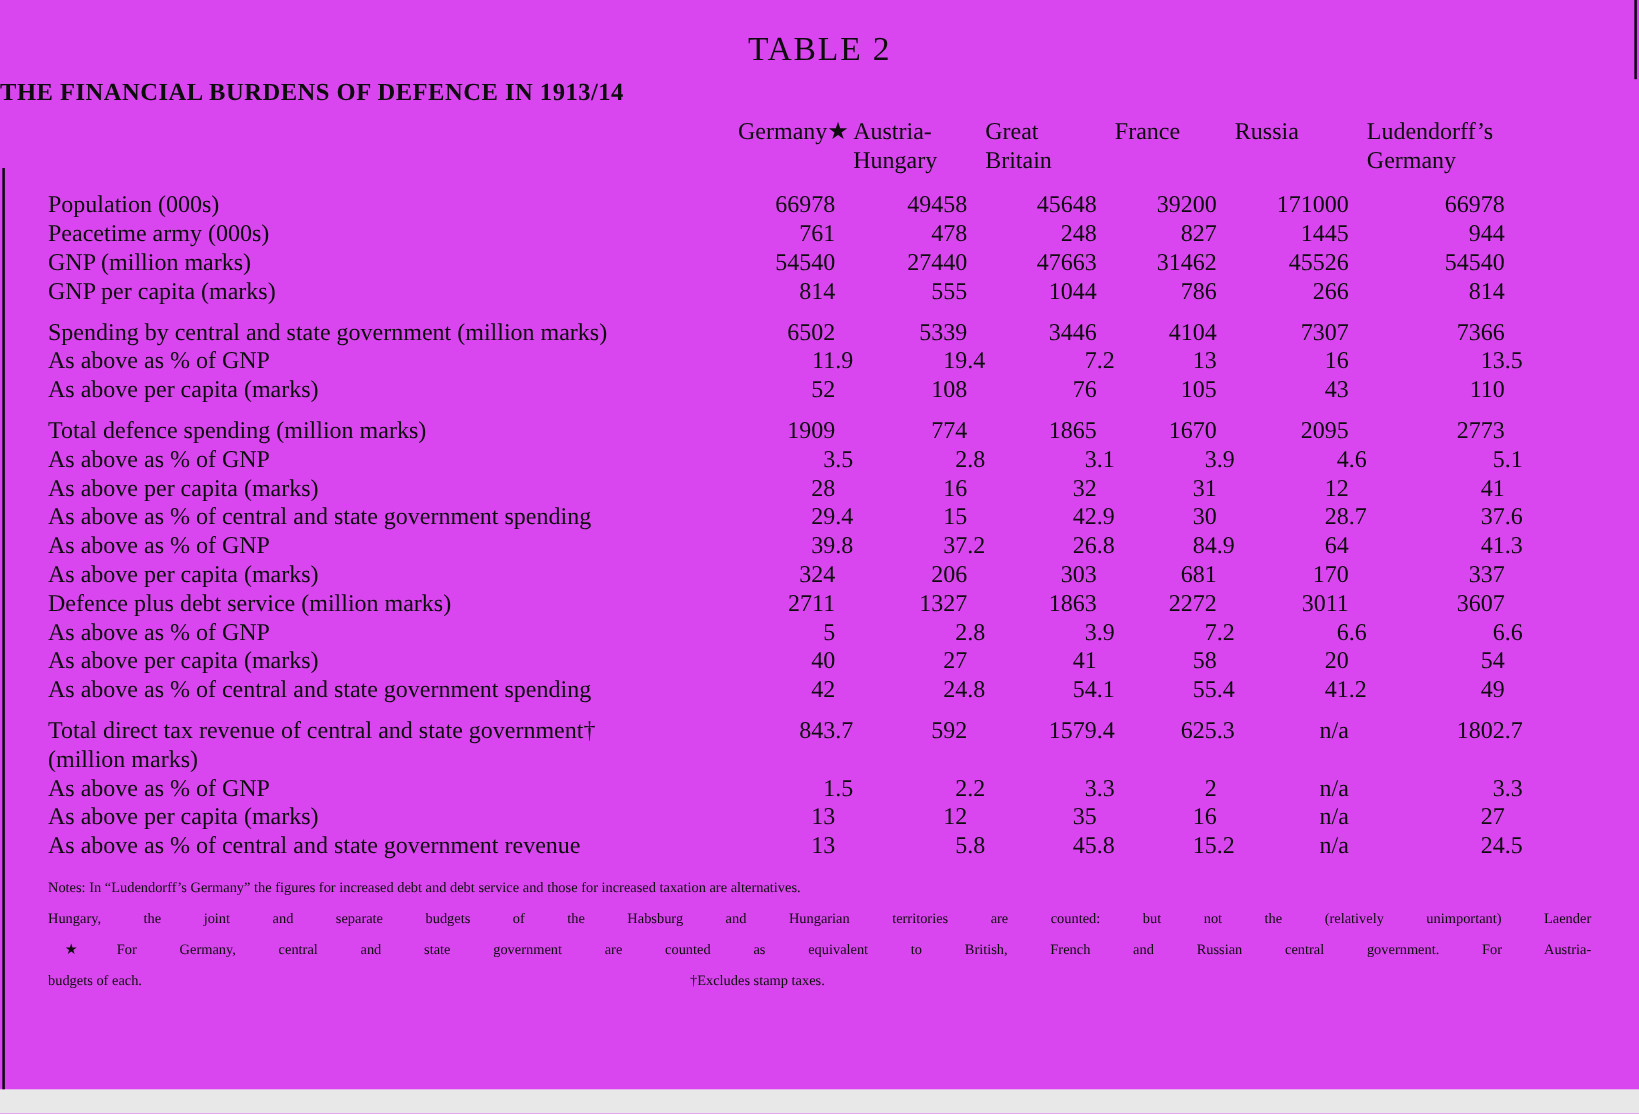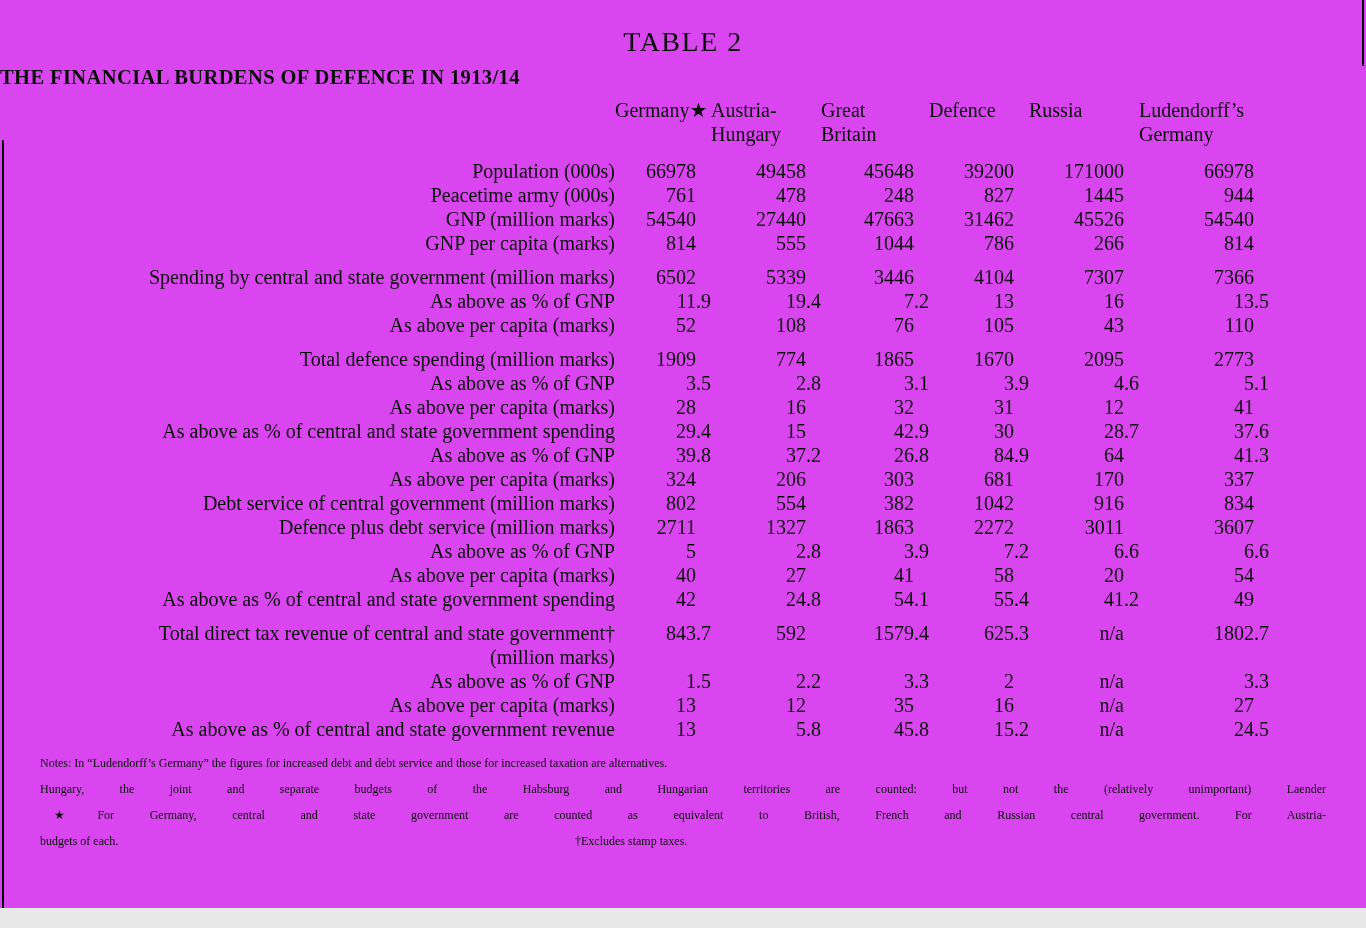--- a/index.html
+++ b/index.html
@@ -42,21 +42,21 @@
     font-weight: normal;
     text-align: left;
     vertical-align: top;
     white-space: pre-line;
     line-height: 24px;
     padding: 0 0 13px 0;
     font-size: 20px;
     margin-top: 41px;
   }
   table.fin td { line-height: 24px; padding: 0; vertical-align: top; }
-  td.lbl { text-align: right; padding-left: 5px; white-space: pre-line; margin-left: 48px; }
+  td.lbl { text-align: left; padding-left: 5px; white-space: pre-line; margin-left: 48px; }
   td.num { text-align: right; }
   td.num .val { margin-right: 15px; }   
   td.num .val.dec { margin-right: 0; }  
   tr.group-start td { padding-top: 10px; }
 
   .notes {
     margin: 9px 0 0 40px;
     width: 1286px;
     font-size: 12px;
     line-height: 26px;
@@ -89,21 +89,21 @@
         <col style="width:130px">
       </colgroup>
       <thead>
         <tr>
           <th></th>
           <th>Germany★</th>
           <th>Austria-
 Hungary</th>
           <th>Great
 Britain</th>
-          <th>Defence</th>
+          <th>France</th>
           <th>Russia</th>
           <th>Ludendorff’s
 Germany</th>
         </tr>
       </thead>
     <tbody>
           <tr>
             <td class="lbl">Population (000s)</td>
             <td class="num"><span class="val">66978</span></td>
             <td class="num"><span class="val">49458</span></td>
@@ -218,29 +218,20 @@
             <td class="num"><span class="val dec">41.3</span></td>
           </tr>
           <tr>
             <td class="lbl">As above per capita (marks)</td>
             <td class="num"><span class="val">324</span></td>
             <td class="num"><span class="val">206</span></td>
             <td class="num"><span class="val">303</span></td>
             <td class="num"><span class="val">681</span></td>
             <td class="num"><span class="val">170</span></td>
             <td class="num"><span class="val">337</span></td>
-          </tr>
-          <tr>
-            <td class="lbl">Debt service of central government (million marks)</td>
-            <td class="num"><span class="val">802</span></td>
-            <td class="num"><span class="val">554</span></td>
-            <td class="num"><span class="val">382</span></td>
-            <td class="num"><span class="val">1042</span></td>
-            <td class="num"><span class="val">916</span></td>
-            <td class="num"><span class="val">834</span></td>
           </tr>
           <tr>
             <td class="lbl">Defence plus debt service (million marks)</td>
             <td class="num"><span class="val">2711</span></td>
             <td class="num"><span class="val">1327</span></td>
             <td class="num"><span class="val">1863</span></td>
             <td class="num"><span class="val">2272</span></td>
             <td class="num"><span class="val">3011</span></td>
             <td class="num"><span class="val">3607</span></td>
           </tr>

